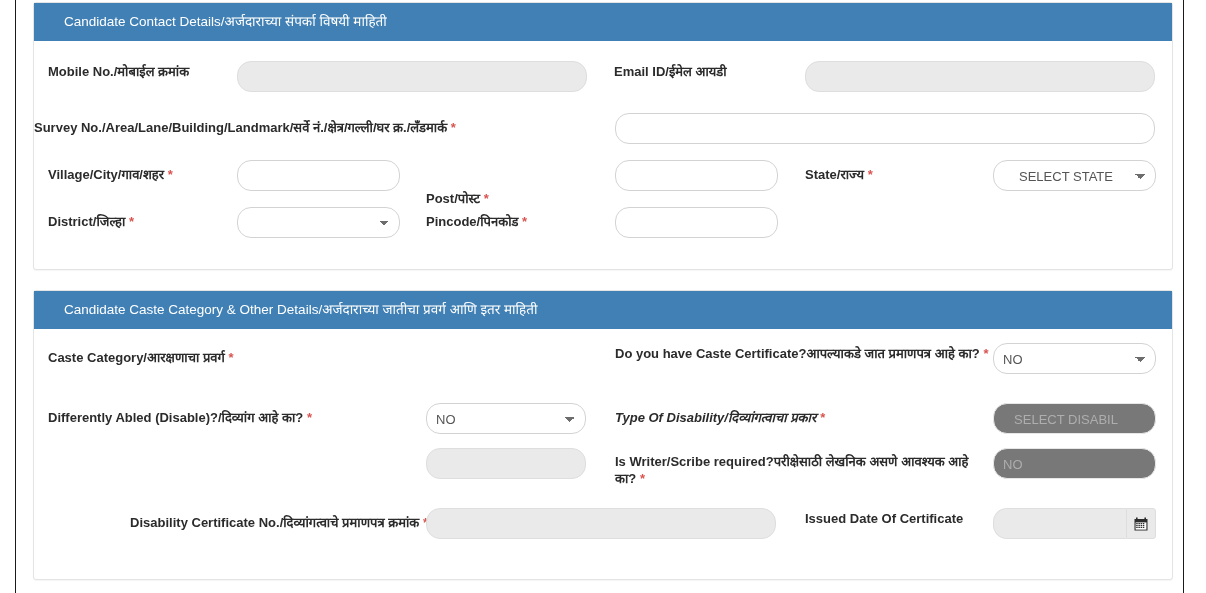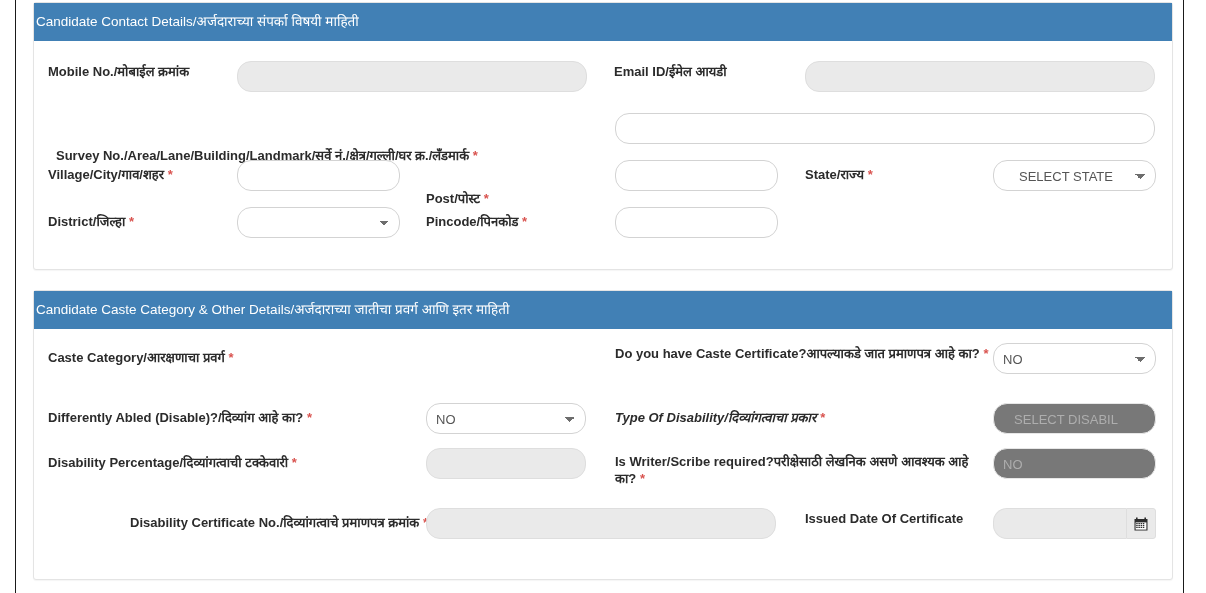--- a/index.html
+++ b/index.html
@@ -50,21 +50,21 @@
   }
   .panel.contact { top: 2px;   height: 268px; }
   .panel.caste   { top: 290px; height: 290px; }
 
   .panel-head {
     height: 38px;
     background: #4180b5;
     color: #ffffff;
     font-size: 13.5px;
     line-height: 38px;
-    padding: 0 2px;
+    padding: 0 30px;
     white-space: nowrap;
     overflow: hidden;
     box-sizing: border-box;
   }
 
   .panel-body {
     position: relative;
     padding: 0;
     height: calc(100% - 38px);
   }
@@ -164,21 +164,21 @@
       <div class="lbl" style="left:14px; top:22px; width:200px;">
         <span>Mobile No./मोबाईल क्रमांक</span>
       </div>
       <input class="ctl disabled" type="text" disabled="" style="left: 203px; top: 20px; width: 350px;" value="">
 
       <div class="lbl" style="left:580px; top:22px; width:200px;">
         <span>Email ID/ईमेल आयडी</span>
       </div>
       <input class="ctl disabled" type="text" disabled="" style="left: 771px; top: 20px; width: 350px;" value="">
 
-      <div class="lbl" style="left:22px; top:78px; width:570px;margin-top:28px;">
+      <div class="lbl" style="left:0; top:78px; width:570px;">
         <span>Survey No./Area/Lane/Building/Landmark/सर्वे नं./क्षेत्र/गल्ली/घर क्र./लँडमार्क</span>
         <span class="req">*</span>
       </div>
       <input class="ctl" type="text" style="left: 581px; top: 72px; width: 540px;" value="">
 
       <div class="lbl" style="left:14px; top:125px; width:210px;">
         <span>Village/City/गाव/शहर</span>
         <span class="req">*</span>
       </div>
       <input class="ctl" type="text" style="left: 203px; top: 119px; width: 163px;" value="">
@@ -241,24 +241,20 @@
       </select>
 
       <div class="lbl" style="left:581px; top:80px; width:375px;font-style:italic;">
         <span>Type Of Disability/दिव्यांगत्वाचा प्रकार</span>
         <span class="req">*</span>
       </div>
       <select class="ctl disabled centered" disabled="" style="left:959px; top:74px; width:163px;">
         <option>SELECT DISABIL</option>
       </select>
 
-      <div class="lbl" style="left:14px; top:125px; width:380px;">
-        <span>Disability Percentage/दिव्यांगत्वाची टक्केवारी</span>
-        <span class="req">*</span>
-      </div>
       <input class="ctl disabled" type="text" disabled="" style="left: 392px; top: 119px; width: 160px;" value="">
 
       <div class="lbl" style="left:581px; top:124px; width:375px;">
         <span>Is Writer/Scribe required?परीक्षेसाठी लेखनिक असणे आवश्यक आहे का?</span>
         <span class="req">*</span>
       </div>
       <select class="ctl disabled" disabled="" style="left:959px; top:119px; width:163px;">
         <option>NO</option>
       </select>
 

